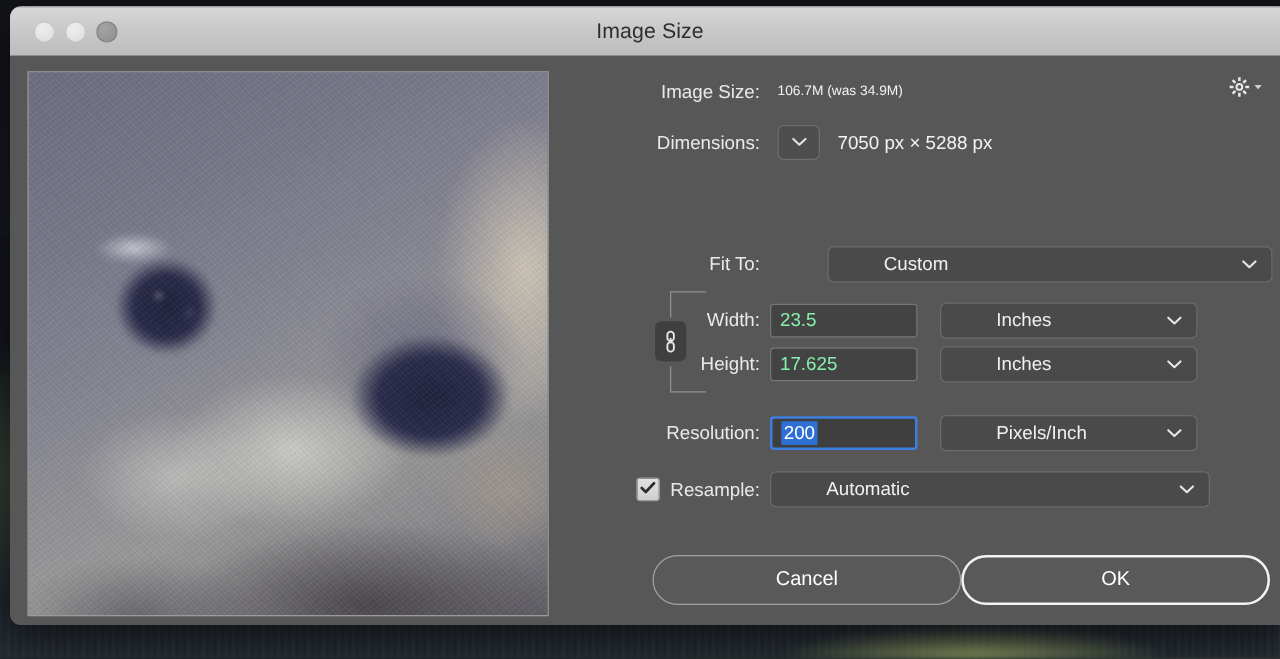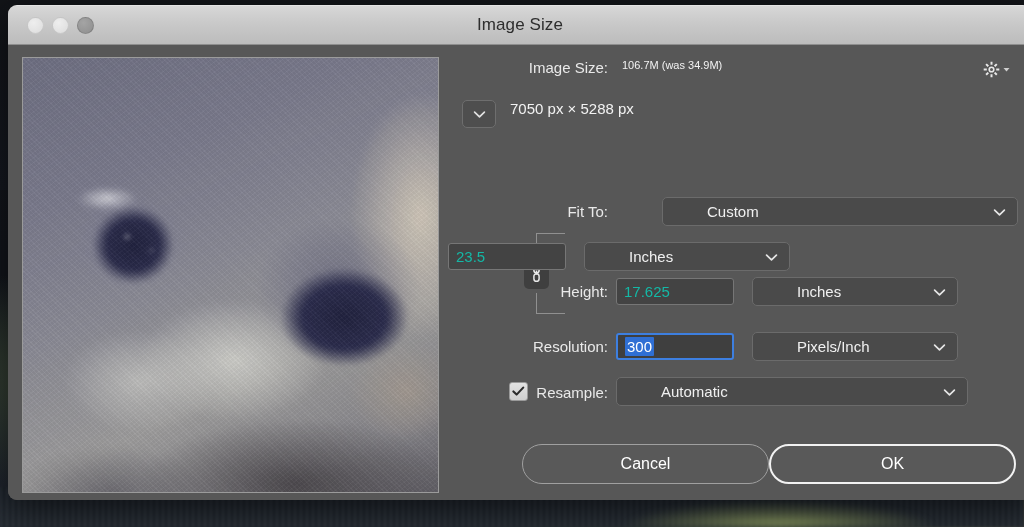--- a/index.html
+++ b/index.html
@@ -156,21 +156,21 @@
     left: 440px;
     top: 0;
     right: 0;
     bottom: 0;
   }
 
   .row {
     position: absolute;
     left: 0;
     display: flex;
-    align-items: flex-start;
+    align-items: center;
     height: 28px;
   }
   .lbl {
     font-size: 15px;
     color: #e9e9e9;
     text-align: right;
     white-space: nowrap;
   }
 
   
@@ -246,21 +246,21 @@
     background: #434343;
     border: 1px solid #767676;
     box-sizing: border-box;
     display: flex;
     align-items: center;
     padding-left: 7px;
     cursor: text;
   }
   .textfield .tf-val {
     font-size: 15px;
-    color: #14b8a6;
+    color: #86efac;
     white-space: nowrap;
   }
   .textfield.focused {
     border: 2px solid #3d7fe0;
     background: #3f3f3f;
   }
   .textfield.focused .tf-val {
     background: #2f6fd4;
     color: #ffffff;
     padding: 1px 2px;
@@ -407,20 +407,21 @@
           </svg>
         </span>
         <span>
           <svg width="7" height="7" viewBox="0 0 7 7">
               <path fill="#cfcfcf" d="M0.5 2h6L3.5 5.4z"></path>
             </svg>
         </span>
       </div>
 
       <div class="row" id="row-dims">
+        <div class="lbl">Dimensions:</div>
         <div class="mini-btn">
           <span>
             <svg width="13" height="9" viewBox="0 0 13 9">
                 <path d="M1.6 2.2L6.5 6.8 11.4 2.2" stroke="#e0e0e0" stroke-width="1.7" fill="none" stroke-linecap="round" stroke-linejoin="round"></path>
               </svg>
           </span>
         </div>
         <div class="val">7050 px  ×  5288 px</div>
       </div>
 
@@ -444,20 +445,23 @@
         <div id="link-icon">
           <svg width="13" height="20" viewBox="0 0 13 20">
             <path d="M6.5 2.3a2.6 2.6 0 0 1 2.6 2.6v2.4a2.6 2.6 0 0 1-5.2 0V4.9A2.6 2.6 0 0 1 6.5 2.3z" fill="none" stroke="#e8e8e8" stroke-width="1.5"></path>
             <path d="M6.5 10.7a2.6 2.6 0 0 1 2.6 2.6v2.4a2.6 2.6 0 0 1-5.2 0v-2.4a2.6 2.6 0 0 1 2.6-2.6z" fill="none" stroke="#e8e8e8" stroke-width="1.5"></path>
             <rect x="5.7" y="7.5" width="1.6" height="4.2" fill="#e8e8e8"></rect>
           </svg>
         </div>
       </div>
 
       <div class="ctrl-row" id="row-width">
+        <div class="lbl-col">
+          <span class="lbl">Width:</span>
+        </div>
         <div class="textfield">
           <span class="tf-val">23.5</span>
         </div>
         <div class="select">
           <span class="sel-text">Inches</span>
           <span class="chev">
             <svg width="13" height="9" viewBox="0 0 13 9">
                 <path d="M1.6 2.2L6.5 6.8 11.4 2.2" stroke="#e6e6e6" stroke-width="1.7" fill="none" stroke-linecap="round" stroke-linejoin="round"></path>
               </svg>
           </span>
@@ -479,21 +483,21 @@
               </svg>
           </span>
         </div>
       </div>
 
       <div class="ctrl-row" id="row-res">
         <div class="lbl-col">
           <span class="lbl">Resolution:</span>
         </div>
         <div class="textfield focused">
-          <span class="tf-val">300</span>
+          <span class="tf-val">200</span>
         </div>
         <div class="select">
           <span class="sel-text">Pixels/Inch</span>
           <span class="chev">
             <svg width="13" height="9" viewBox="0 0 13 9">
                 <path d="M1.6 2.2L6.5 6.8 11.4 2.2" stroke="#e6e6e6" stroke-width="1.7" fill="none" stroke-linecap="round" stroke-linejoin="round"></path>
               </svg>
           </span>
         </div>
       </div>

